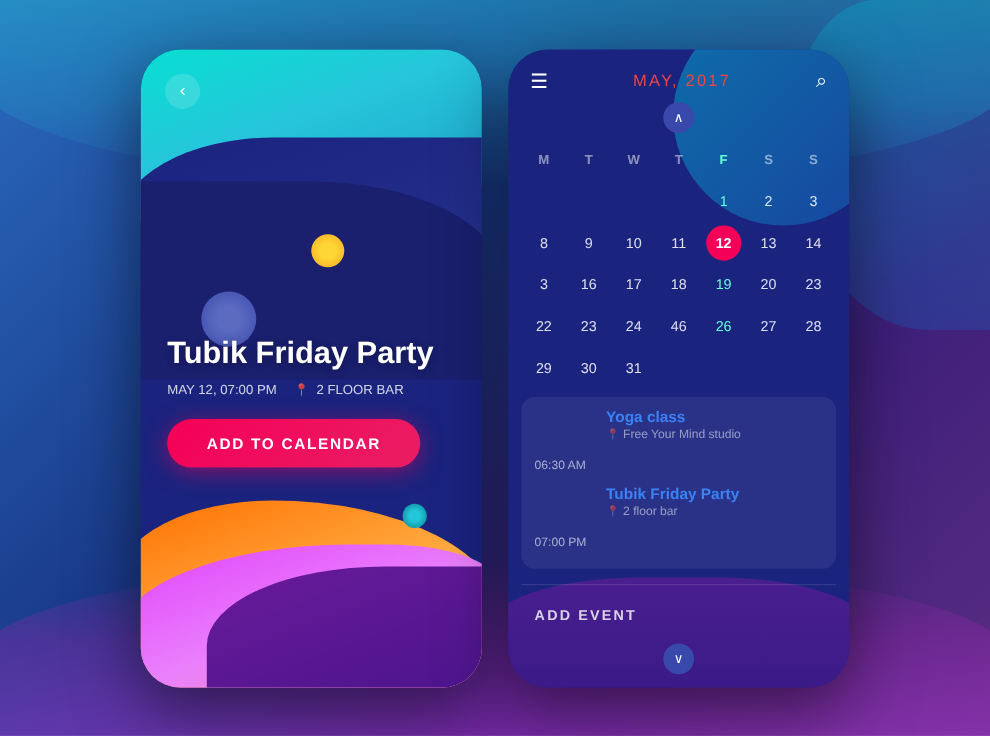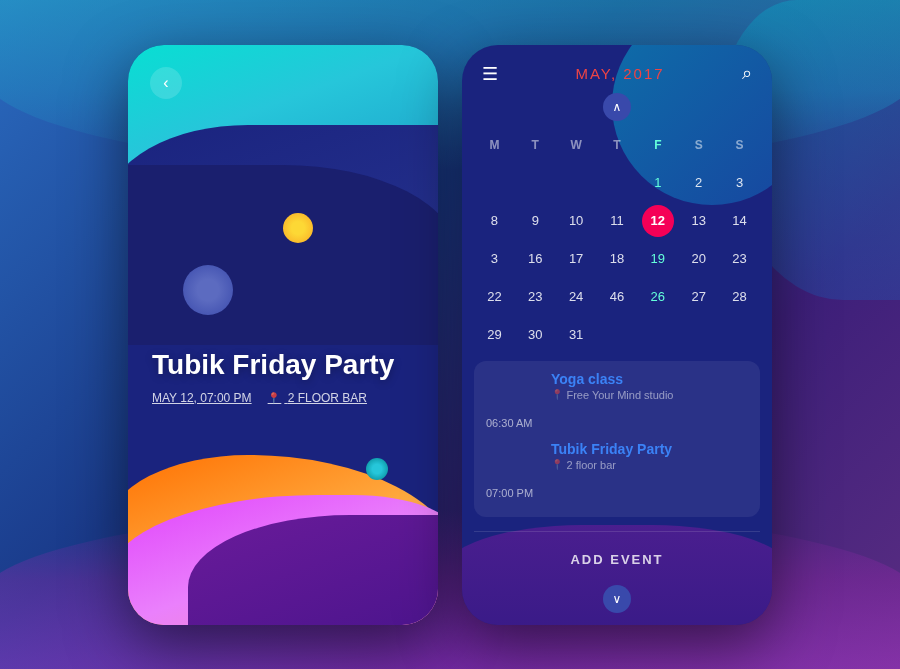--- a/index.html
+++ b/index.html
@@ -163,21 +163,20 @@
       margin-bottom: 10px;
       text-shadow: 0 2px 8px rgba(0,0,0,0.3);
     }
     .left-event-meta {
       display: flex;
       align-items: flex-end;
       gap: 16px;
       font-size: 12px;
       color: rgba(255,255,255,0.8);
       margin-bottom: 20px;
-      text-decoration: underline;
     }
     .left-event-meta .pin-icon {
       font-size: 11px;
       margin-right: 3px;
     }
     .add-to-calendar-btn {
       display: inline-block;
       background: linear-gradient(135deg, #f50057 0%, #e91e63 100%);
       color: white;
       font-size: 14px;
@@ -360,21 +359,21 @@
       margin: 0 12px;
       padding: 12px;
       background: transparent;
       border: none;
       color: rgba(255,255,255,0.8);
       font-size: 13px;
       font-weight: 600;
       letter-spacing: 2px;
       text-transform: uppercase;
       cursor: pointer;
-      text-align: center;
+      text-align: left;
       position: relative;
       z-index: 10;
     }
 
     .cal-chevron-down {
       display: flex;
       justify-content: center;
       margin: 6px 0 12px;
       position: relative;
       z-index: 10;
@@ -406,20 +405,21 @@
 
   <div class="left-content">
     <div class="left-event-title">Tubik Friday Party</div>
     <div class="left-event-meta">
       <span>MAY 12, 07:00 PM</span>
       <span>
         <span class="pin-icon">📍</span>
         <span>2 FLOOR BAR</span>
       </span>
     </div>
+    <button class="add-to-calendar-btn">ADD TO CALENDAR</button>
   </div>
 </div>
 
 <div class="phone-right">
 
   <div class="right-wave-top"></div>
   <div class="right-wave-bottom"></div>
 
   <div class="cal-header">
     <span class="cal-header-icon">☰</span>

